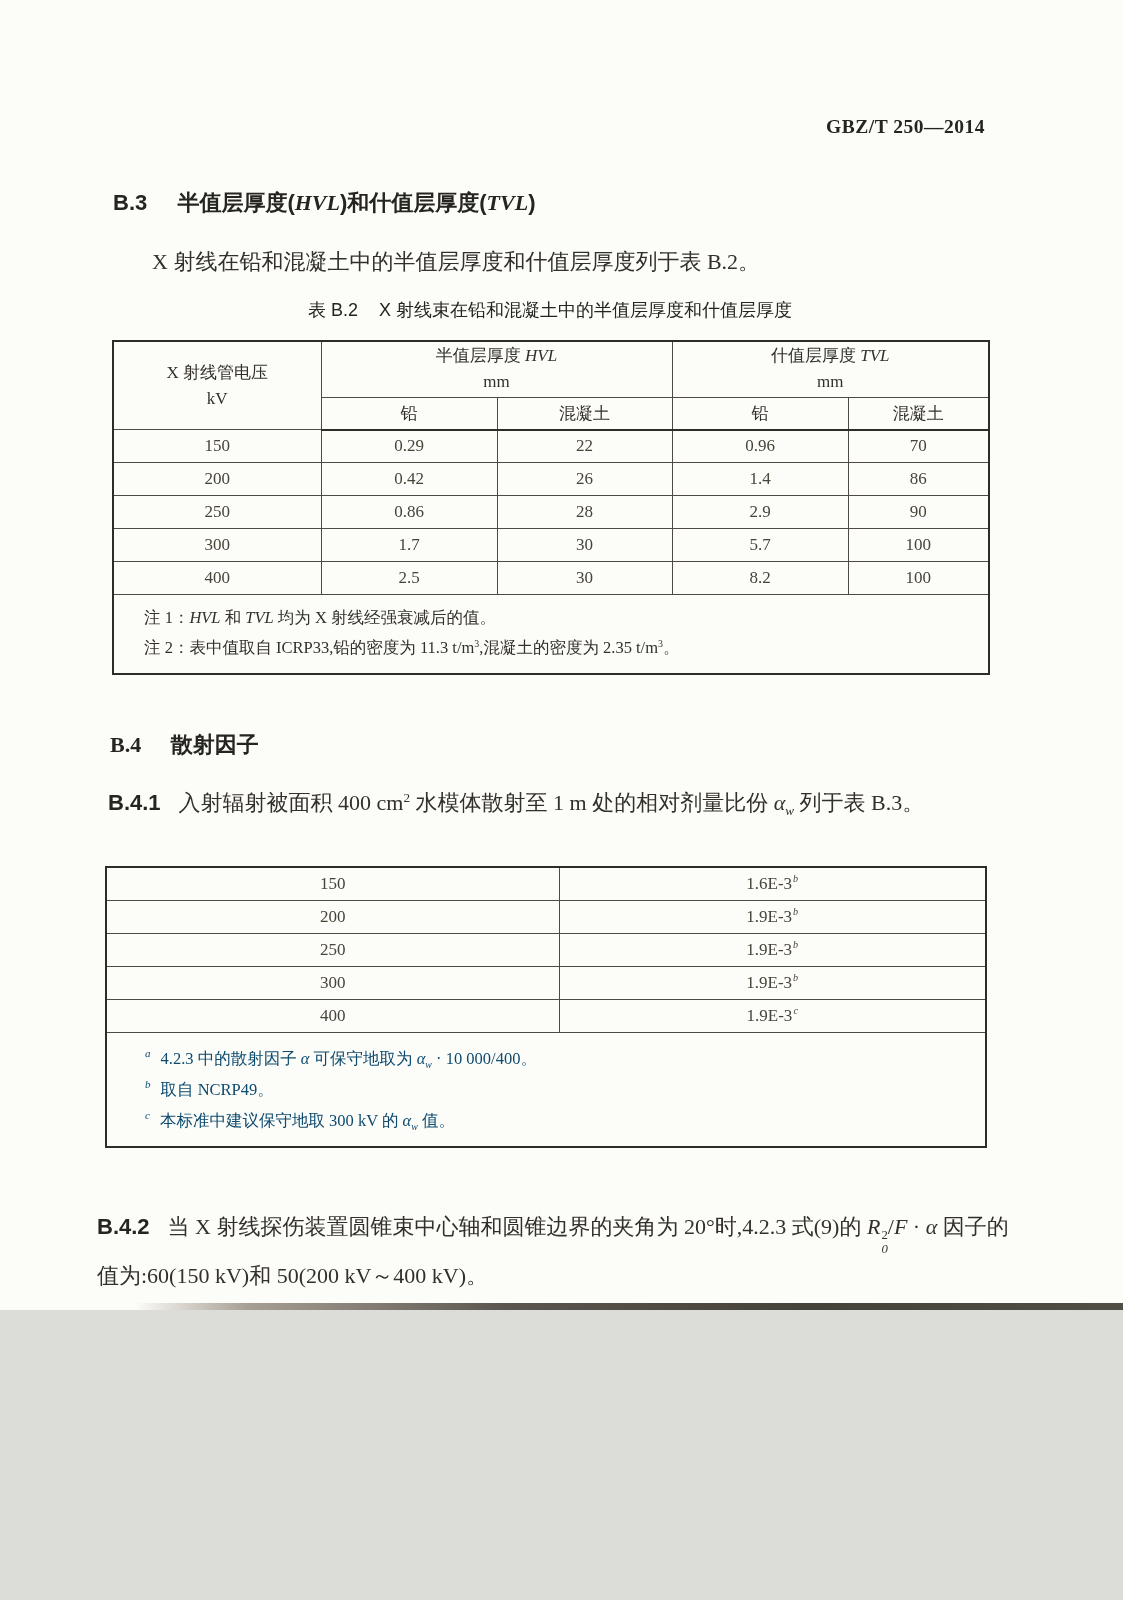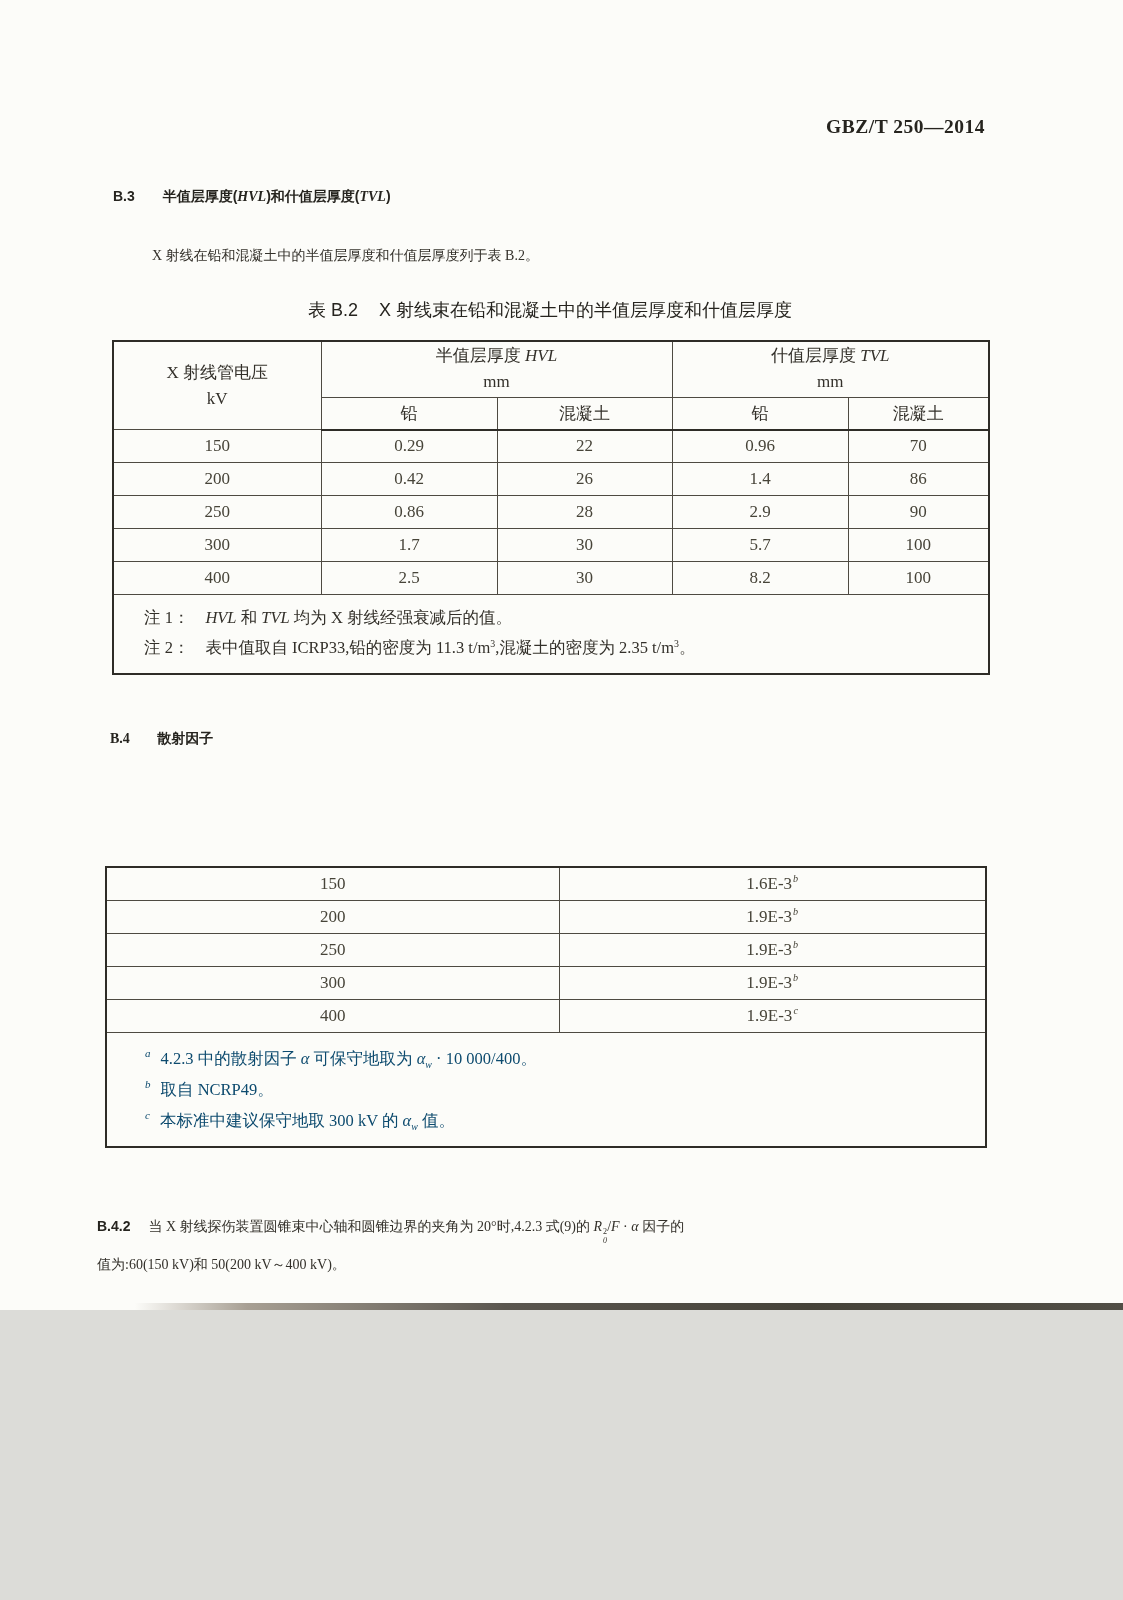--- a/index.html
+++ b/index.html
@@ -12,26 +12,26 @@
   sub,sup{font-size:0.6em;line-height:0;}
   sub.it,sup.it{font-style:italic;}
   .stack{display:inline-flex;flex-direction:column;vertical-align:-0.42em;font-size:0.58em;line-height:1.08;margin-left:1px;text-align:left;}
   .stack .st-top{display:block;}
   .stack .st-bot{display:block;font-style:italic;}
 
   .doc-number{position:absolute;top:116px;left:0;width:985px;text-align:right;
     font-weight:bold;font-size:19.5px;letter-spacing:0.5px;color:#26241f;}
 
   .heading{position:absolute;font-family:"Liberation Sans","DejaVu Sans",sans-serif;
-    font-weight:bold;font-size:14px;color:#26241f;}
+    font-weight:bold;font-size:22px;color:#26241f;}
   .h-b3{top:188px;left:113px;}
   .h-b4{top:730px;left:110px;font-family:Liberation Serif, serif;}
   .h-num{margin-right:24px;}
 
-  .para{position:absolute;margin:0;font-size:14px;color:#33302a;}
+  .para{position:absolute;margin:0;font-size:22px;color:#33302a;}
   .intro{top:247px;left:152px;}
   .p-b41{top:788px;left:108px;width:900px;}
   .p-b42{top:1208px;left:97px;width:900px;line-height:37px;}
   .p-num{font-weight:bold;font-family:"Liberation Sans","DejaVu Sans",sans-serif;margin-right:18px;color:#26241f;}
 
   .caption{position:absolute;text-align:center;font-family:"Liberation Sans","DejaVu Sans",sans-serif;
     font-weight:normal;font-size:18px;color:#26241f;}
   .cap-b2{top:298px;left:112px;width:876px;}
   .cap-b3{top:835px;left:105px;width:880px;}
   .cap-label{margin-right:16px;}
@@ -42,21 +42,21 @@
   .tbl{border:2px solid #2e2c27;}
   .tbl .th{color:#33302a;}
   .th-line{line-height:26px;}
 
   .tbl-b2{top:340px;left:112px;width:876px;}
   .tbl-b2 tr.hrow1{height:56px;}
   .tbl-b2 tr.hrow2 td{height:31px;border-bottom:2px solid #2e2c27;}
   .tbl-b2 tr.drow{height:33px;}
   .tbl-b2 td.notes{border-top:1px solid #4e4a42;text-align:left;padding:8px 10px 10px 30px;font-size:16.5px;color:#33302a;}
   .note-line{line-height:30px;white-space:nowrap;}
-  .note-label{margin-right:16px;text-align:center;}
+  .note-label{margin-right:0;text-align:center;}
 
   .tbl-b3{top:866px;left:105px;width:880px;}
   .tbl-b3 tr.hrow td{height:59px;border-bottom:2px solid #2e2c27;}
   .tbl-b3 tr.drow{height:33px;}
   .tbl-b3 td.footnotes{text-align:left;padding:10px 10px 10px 38px;font-size:16.5px;color:#0c4a6e;}
   .fn-line{line-height:31px;white-space:nowrap;}
   .fn-mark{margin-right:10px;font-size:11px;}
   .val-mark{margin-left:1px;}
 
   .page-number{position:absolute;top:1444px;left:922px;font-size:17px;color:#b91c1c;}
@@ -158,20 +158,23 @@
         </td>
       </tr>
     </tbody>
   </table>
 
   <div class="heading h-b4 nowrap">
     <span class="h-num">B.4</span>
     <span class="h-text">散射因子</span>
   </div>
 
+  <p class="para p-b41 nowrap">
+    <span class="p-num">B.4.1</span><span><span>入射辐射被面积 400 cm</span><sup>2</sup><span> 水模体散射至 1 m 处的相对剂量比份 </span><span class="it">α</span><sub class="it">w</sub><span> 列于表 B.3。</span></span>
+  </p>
 
 
   <table class="tbl tbl-b3">
     <colgroup>
       <col style="width:453px">
         <col style="width:427px">
     </colgroup>
     <tbody>
       <tr class="drow">
         <td>150</td>

